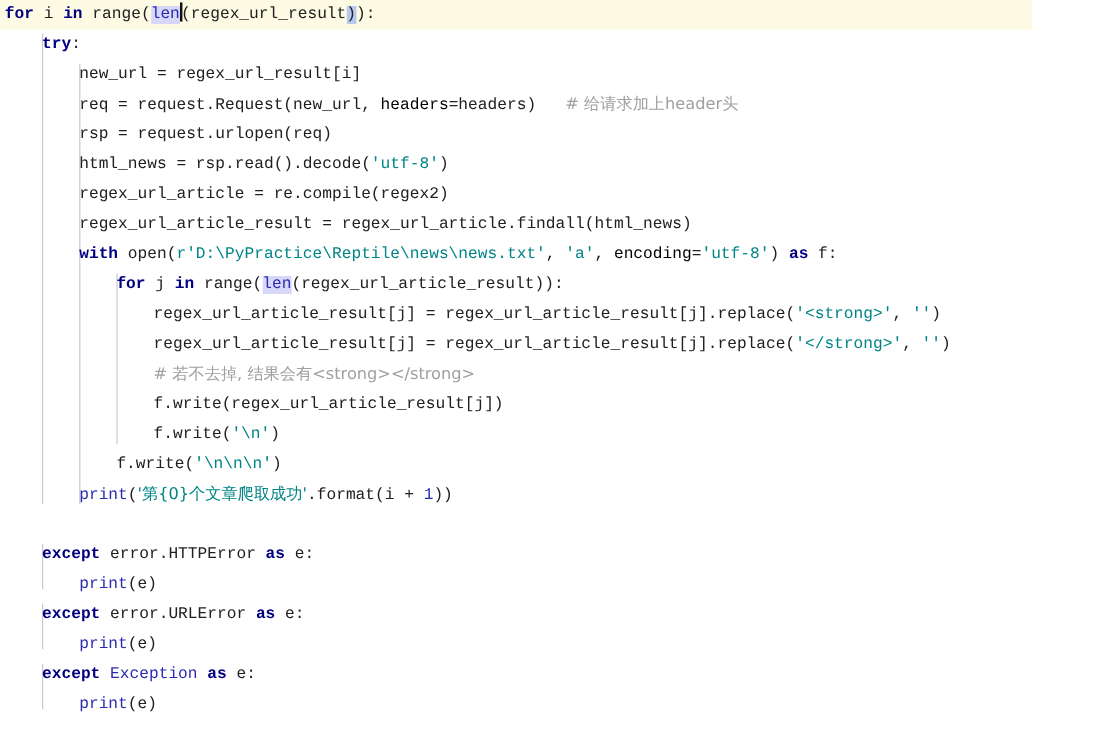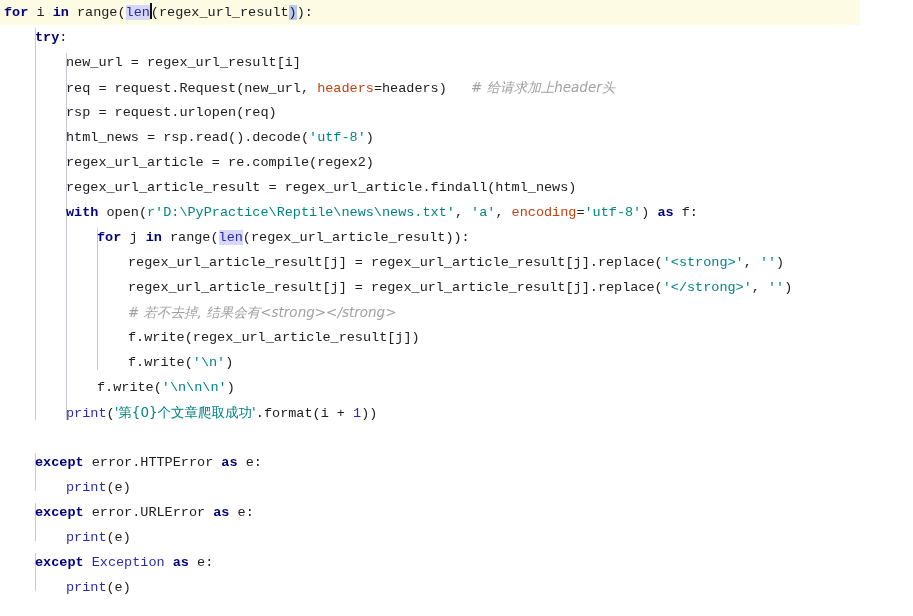--- a/index.html
+++ b/index.html
@@ -53,22 +53,22 @@
   }
   .line.caret-line .ltext { position: relative; z-index: 2; }
   .line.blank { }
 
   .ltext { display: inline-block; }
 
   
   .kw      { color: #000080; font-weight: bold; }      
   .bi      { color: #2b2bb0; }                          
   .str     { color: #008486; font-weight: normal; }       
-  .kwarg   { color: #c2410c; }                          
-  .com     { color: #a0a0a0; font-style: italic; }      
+  .kwarg   { color: #000000; }                          
+  .com     { color: #a0a0a0; }      
   .pl      { color: #202020; }                          
   .num     { color: #2b2bb0; }
 
   
   .hl-sel  { background: #d7d7f8; }
   .hl-br   { background: #b9c8ee; }
 
   
   .caret {
     display: inline-block;

